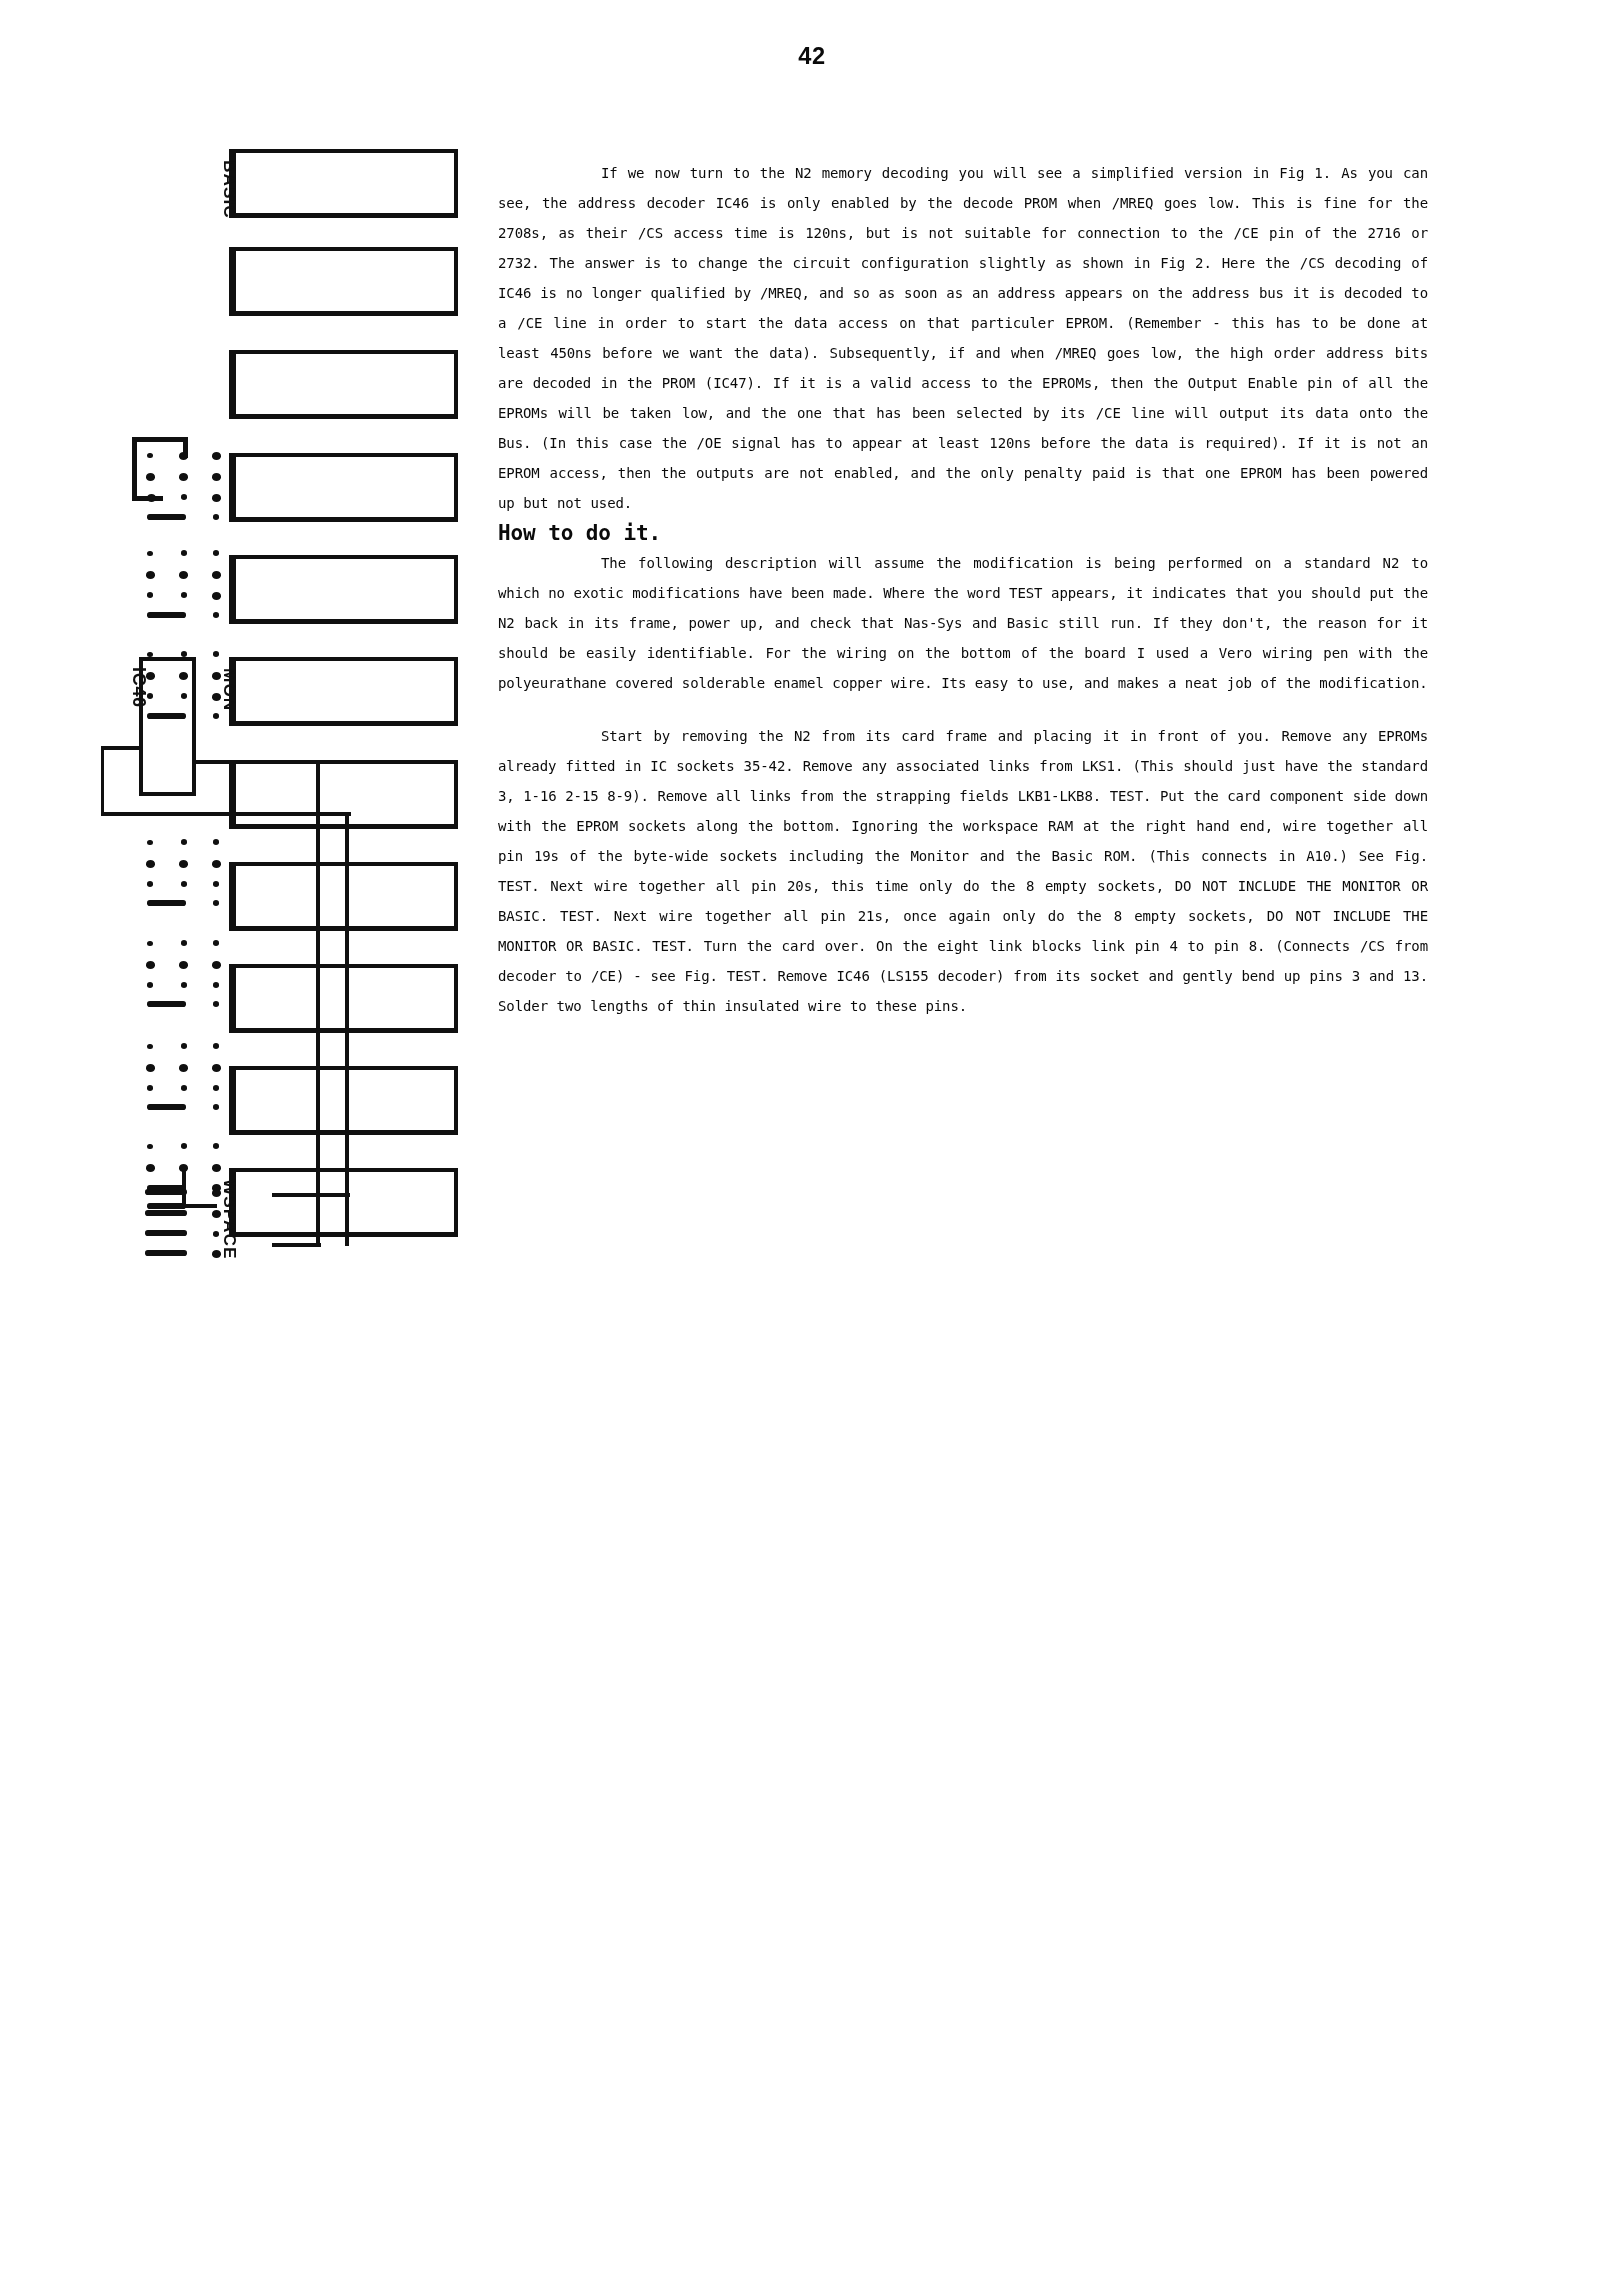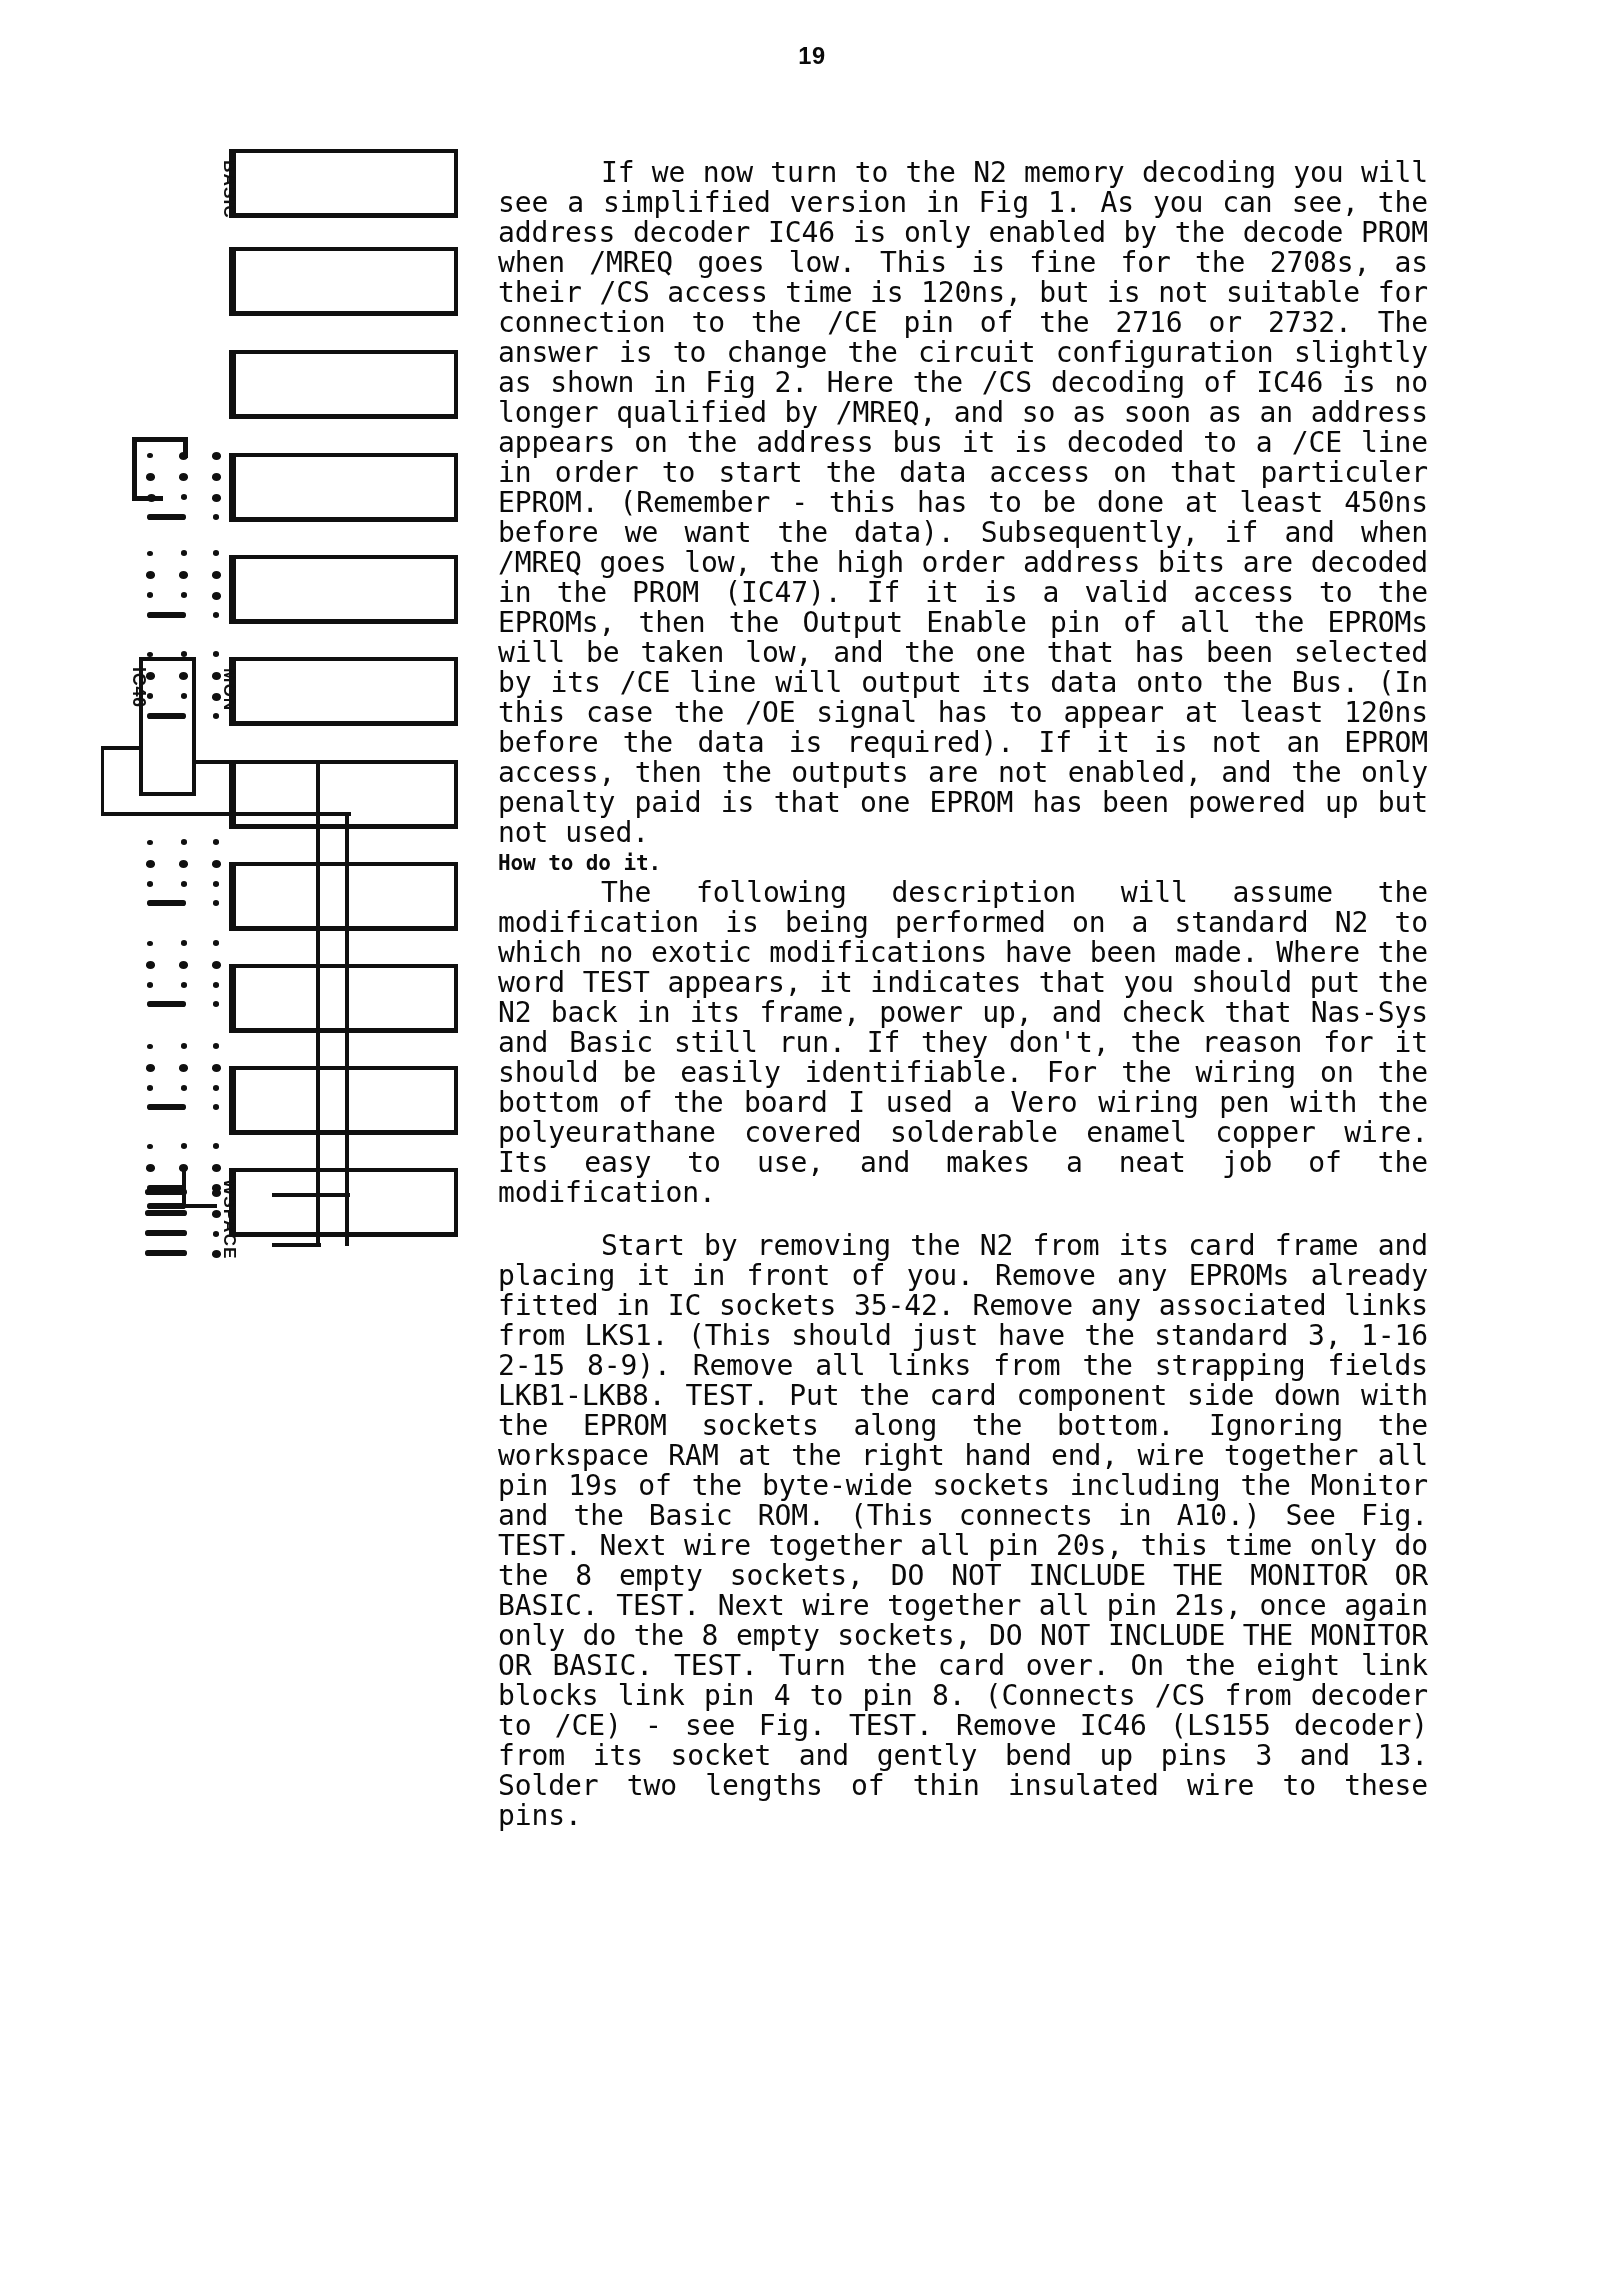--- a/index.html
+++ b/index.html
@@ -30,21 +30,21 @@
   }
 
   
   #text-column {
     position: absolute;
     left: 498px;
     top: 158px;
     width: 930px;
   }
   .para {
-    font-size: 28px;
+    font-size: 14px;
     line-height: 30px;
     letter-spacing: -0.1px;
     text-align: justify;
     text-justify: inter-word;
     word-spacing: 0.3px;
     margin: 0;
   }
   .para.indent-first { text-indent: 103px; }
   .para.gap-before { margin-top: 23px; }
   .heading {
@@ -119,21 +119,21 @@
     border-radius: 2.8px;
   }
   .wire-h { position: absolute; height: 4.9px; background: #101010; }
   .wire-v { position: absolute; width: 4.9px; background: #101010; }
   .wire-h.thin { height: 3.5px; }
   .wire-v.thin { width: 3.5px; }
 </style>
 </head>
 <body>
 
-<div id="page-number">19</div>
+<div id="page-number">42</div>
 
 <div id="diagram">
 
   <div class="socket" style="left:118px; top:14px; width:229px; height:69px;">
     <span class="socket-label">BASIC</span>
   </div>
 
   <div class="socket" style="left:118px; top:112px; width:229px; height:69px;"></div>
 
   <div class="socket" style="left:118px; top:215px; width:229px; height:69px;"></div>

